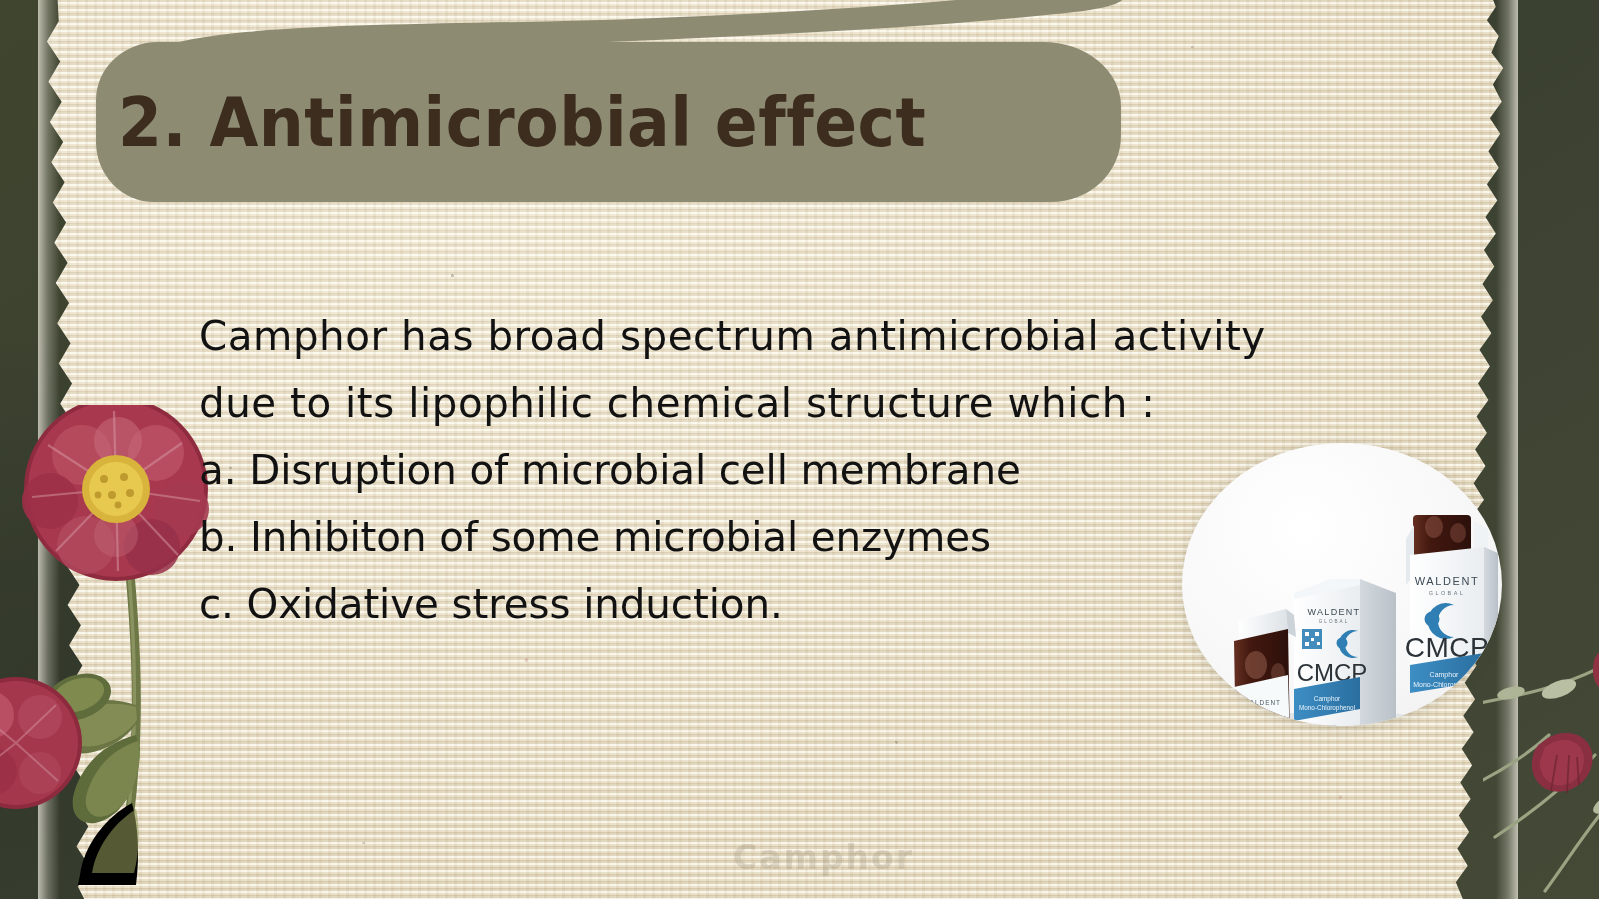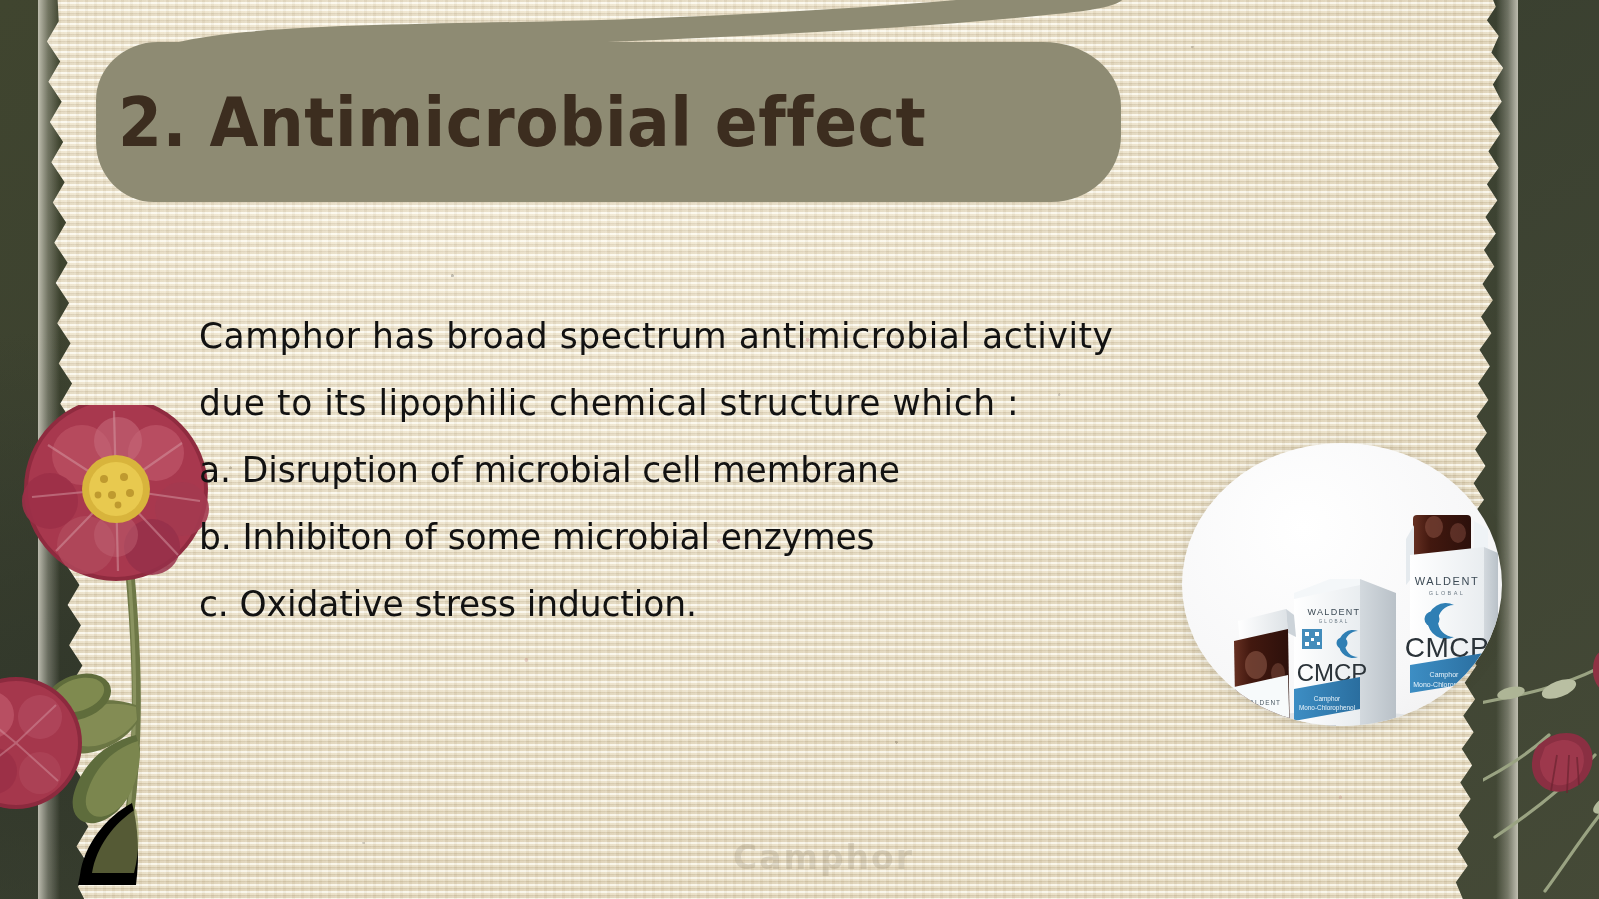--- a/index.html
+++ b/index.html
@@ -156,21 +156,21 @@
     transform-origin: left center;
   }
 
   
   .body-text {
     position: absolute;
     left: 199px;
     top: 303px;
     width: 1215px;
     font-family: "DejaVu Sans", sans-serif;
-    font-size: 35px;
+    font-size: 41px;
     line-height: 67px;
     color: #121212;
     letter-spacing: -0.1px;
   }
   .body-text .ln {
     white-space: nowrap;
     transform: scaleX(.985);
     transform-origin: left center;
   }
   .body-text .ln.just {

